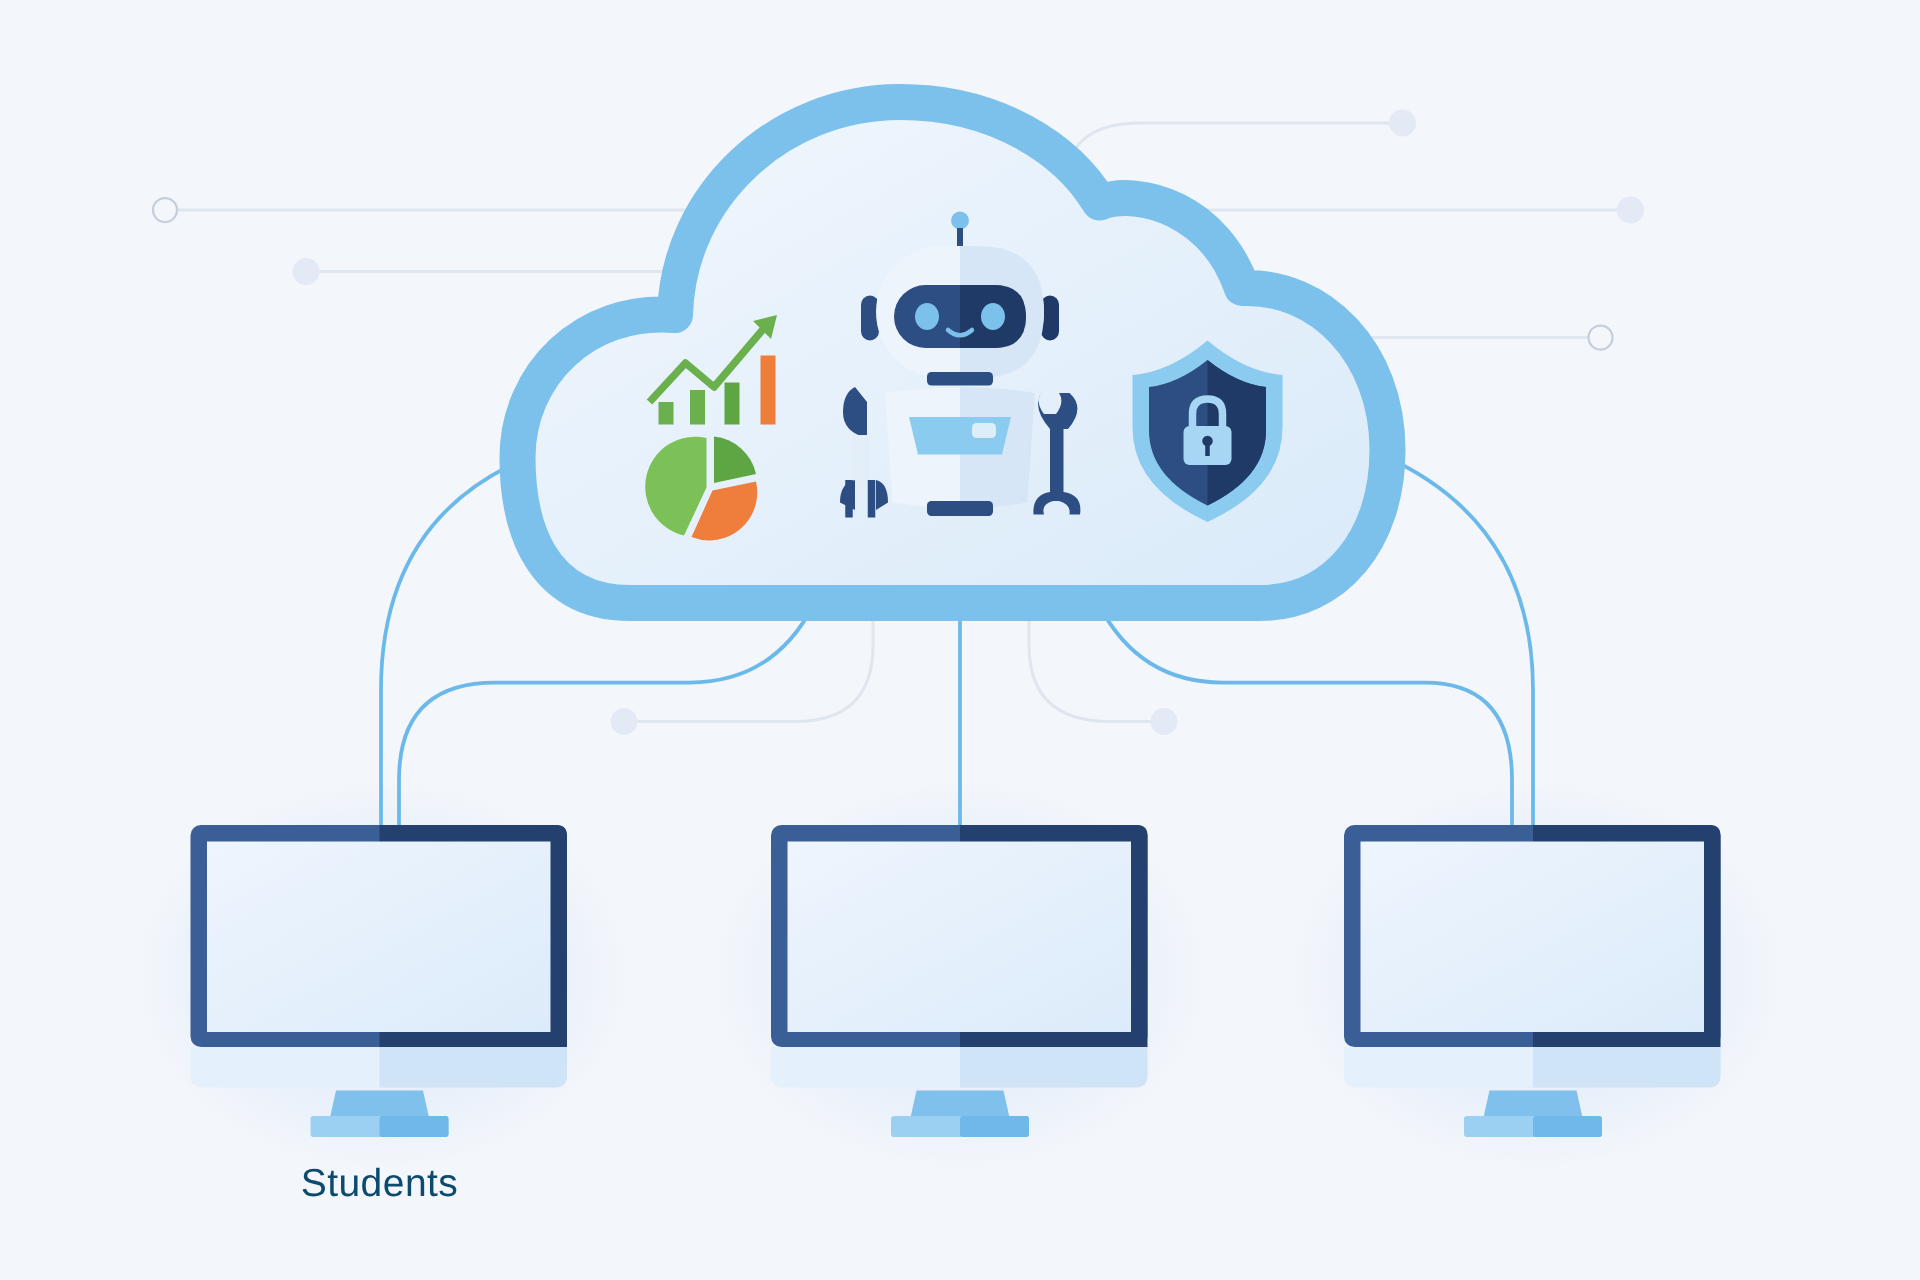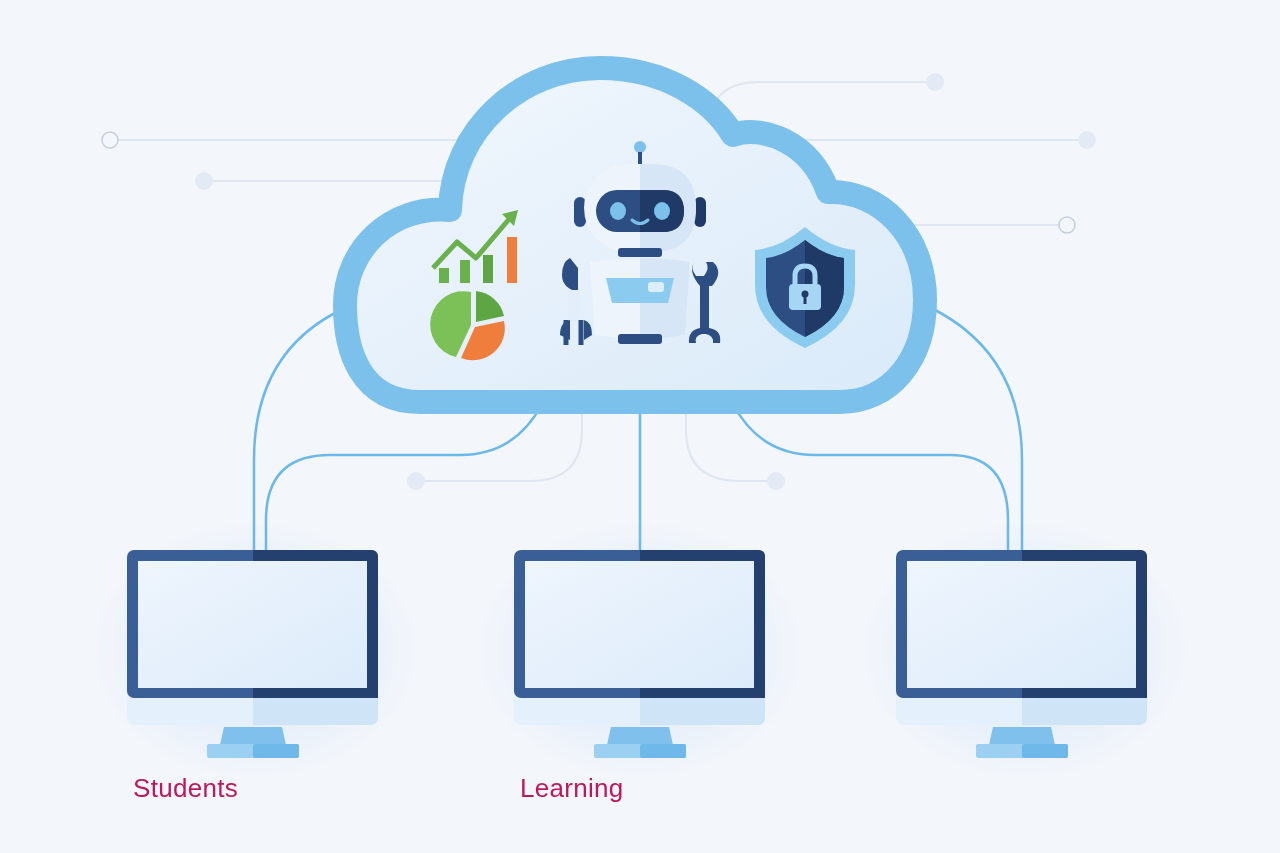--- a/index.html
+++ b/index.html
@@ -4,22 +4,22 @@
 <style>
   html, body { margin:0; padding:0; }
   body {
     width:1280px; height:853px; overflow:hidden; position:relative;
     background:#f3f6fb;
     font-family:"Liberation Sans", "DejaVu Sans", sans-serif;
   }
   .stage { position:absolute; left:0; top:0; width:1280px; height:853px; }
   svg.main { position:absolute; left:0; top:0; }
   .label {
-    position:absolute; width:240px; 
-    font-size:26px; color:#be185d; letter-spacing:0.3px;
+    position:absolute; width:240px; text-align:center;
+    font-size:26px; color:#0c4a6e; letter-spacing:0.3px;
   }
   .glow {
     position:absolute; border-radius:50%;
     background:radial-gradient(ellipse at center, rgba(180,210,245,0.55) 0%, rgba(200,222,248,0.25) 45%, rgba(243,246,251,0) 70%);
   }
 </style>
 </head>
 <body>
 
 <div class="stage">
@@ -151,14 +151,13 @@
       <rect x="11" y="11" width="229" height="127" fill="url(#screenFill)"></rect>
       <path d="M0 148 L251 148 L251 167 Q251 175 243 175 L8 175 Q0 175 0 167 Z" fill="#e4f0fb"></path>
       <path d="M126 148 L251 148 L251 167 Q251 175 243 175 L126 175 Z" fill="#cfe4f7"></path>
       <path d="M97 177 L155 177 L159 195 L93 195 Z" fill="#7fc0ec"></path>
       <rect x="80" y="194" width="92" height="14" rx="2" fill="#9bd0f2"></rect>
       <rect x="126" y="194" width="46" height="14" rx="2" fill="#6fb8ea"></rect>
     </g>
   </svg>
 
   <div class="label" style="left:133px;top:773px;">Students</div>
-  <div class="label" style="left:520px;top:773px;">Learning</div>
 </div>
 
 </body></html>

